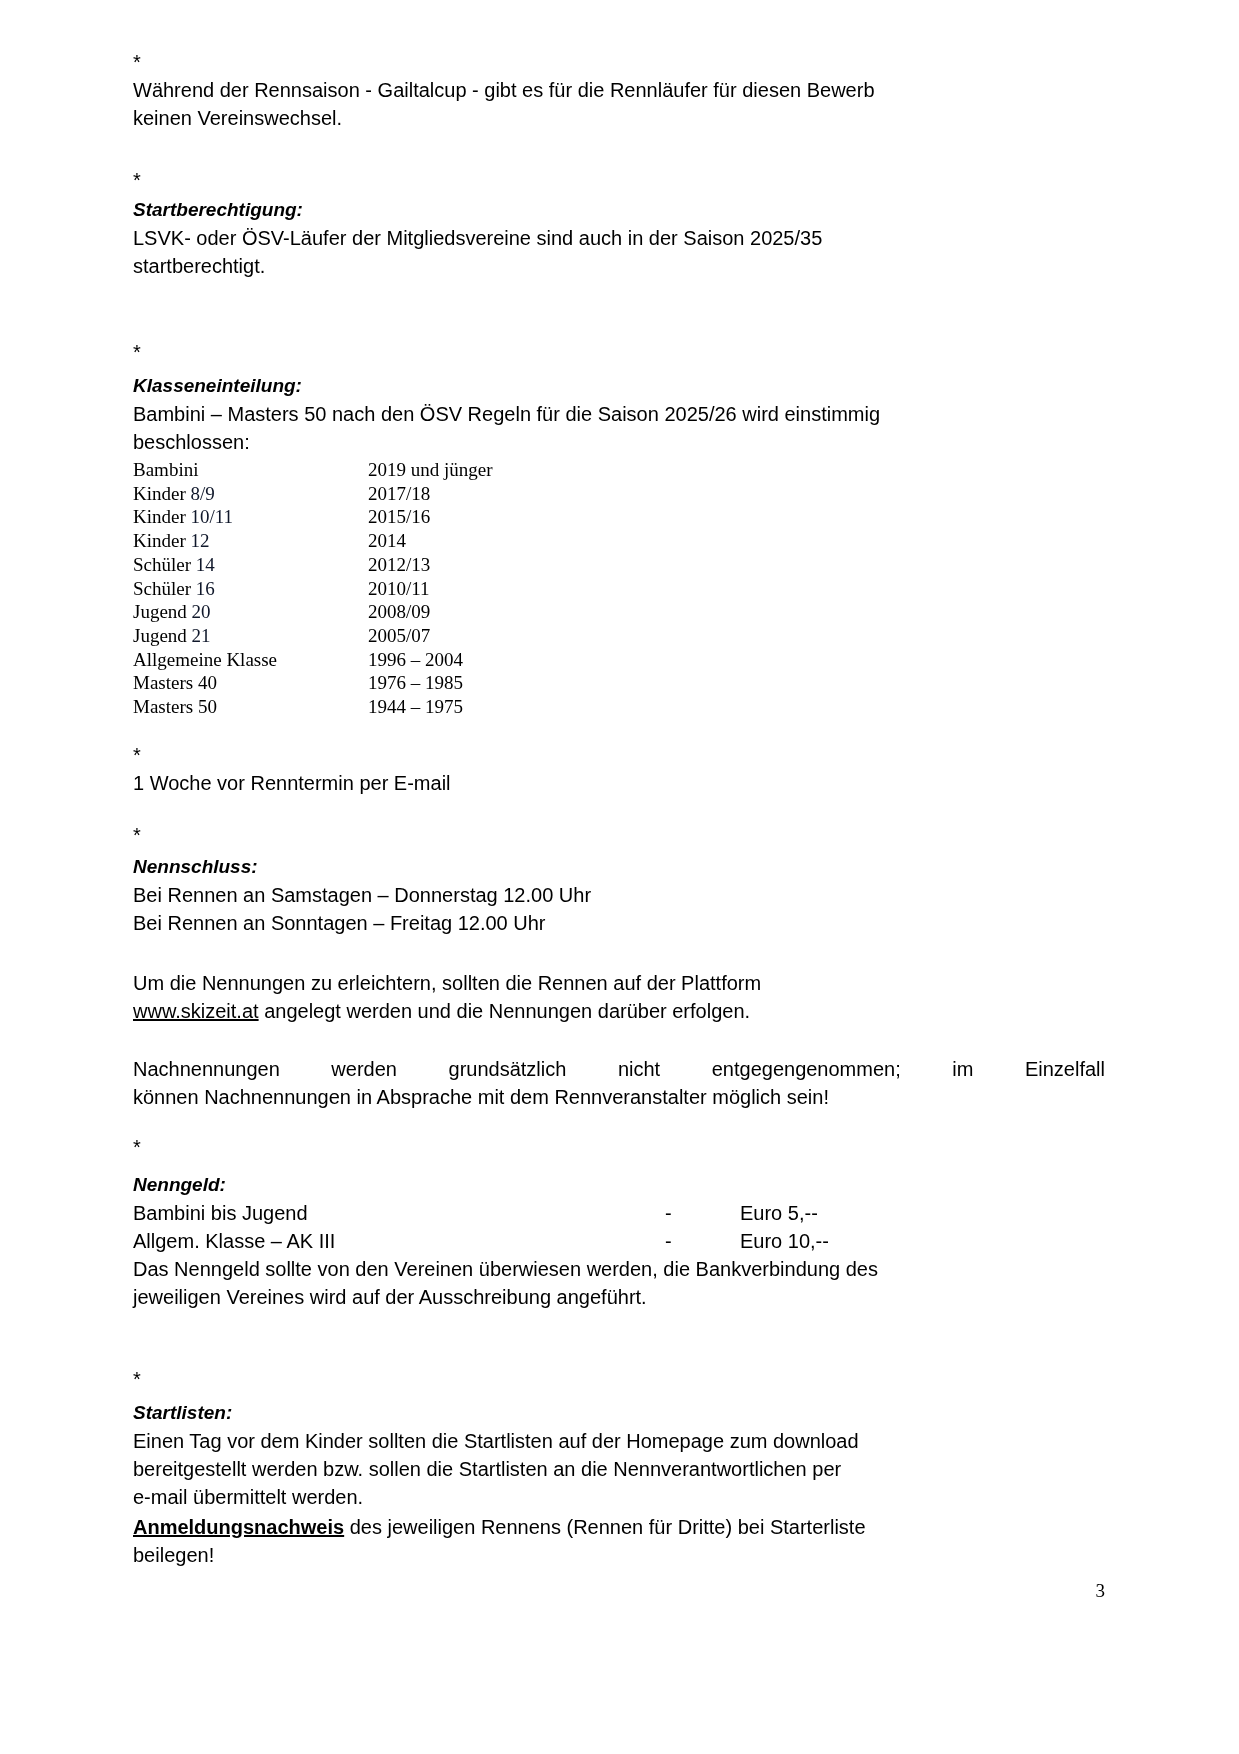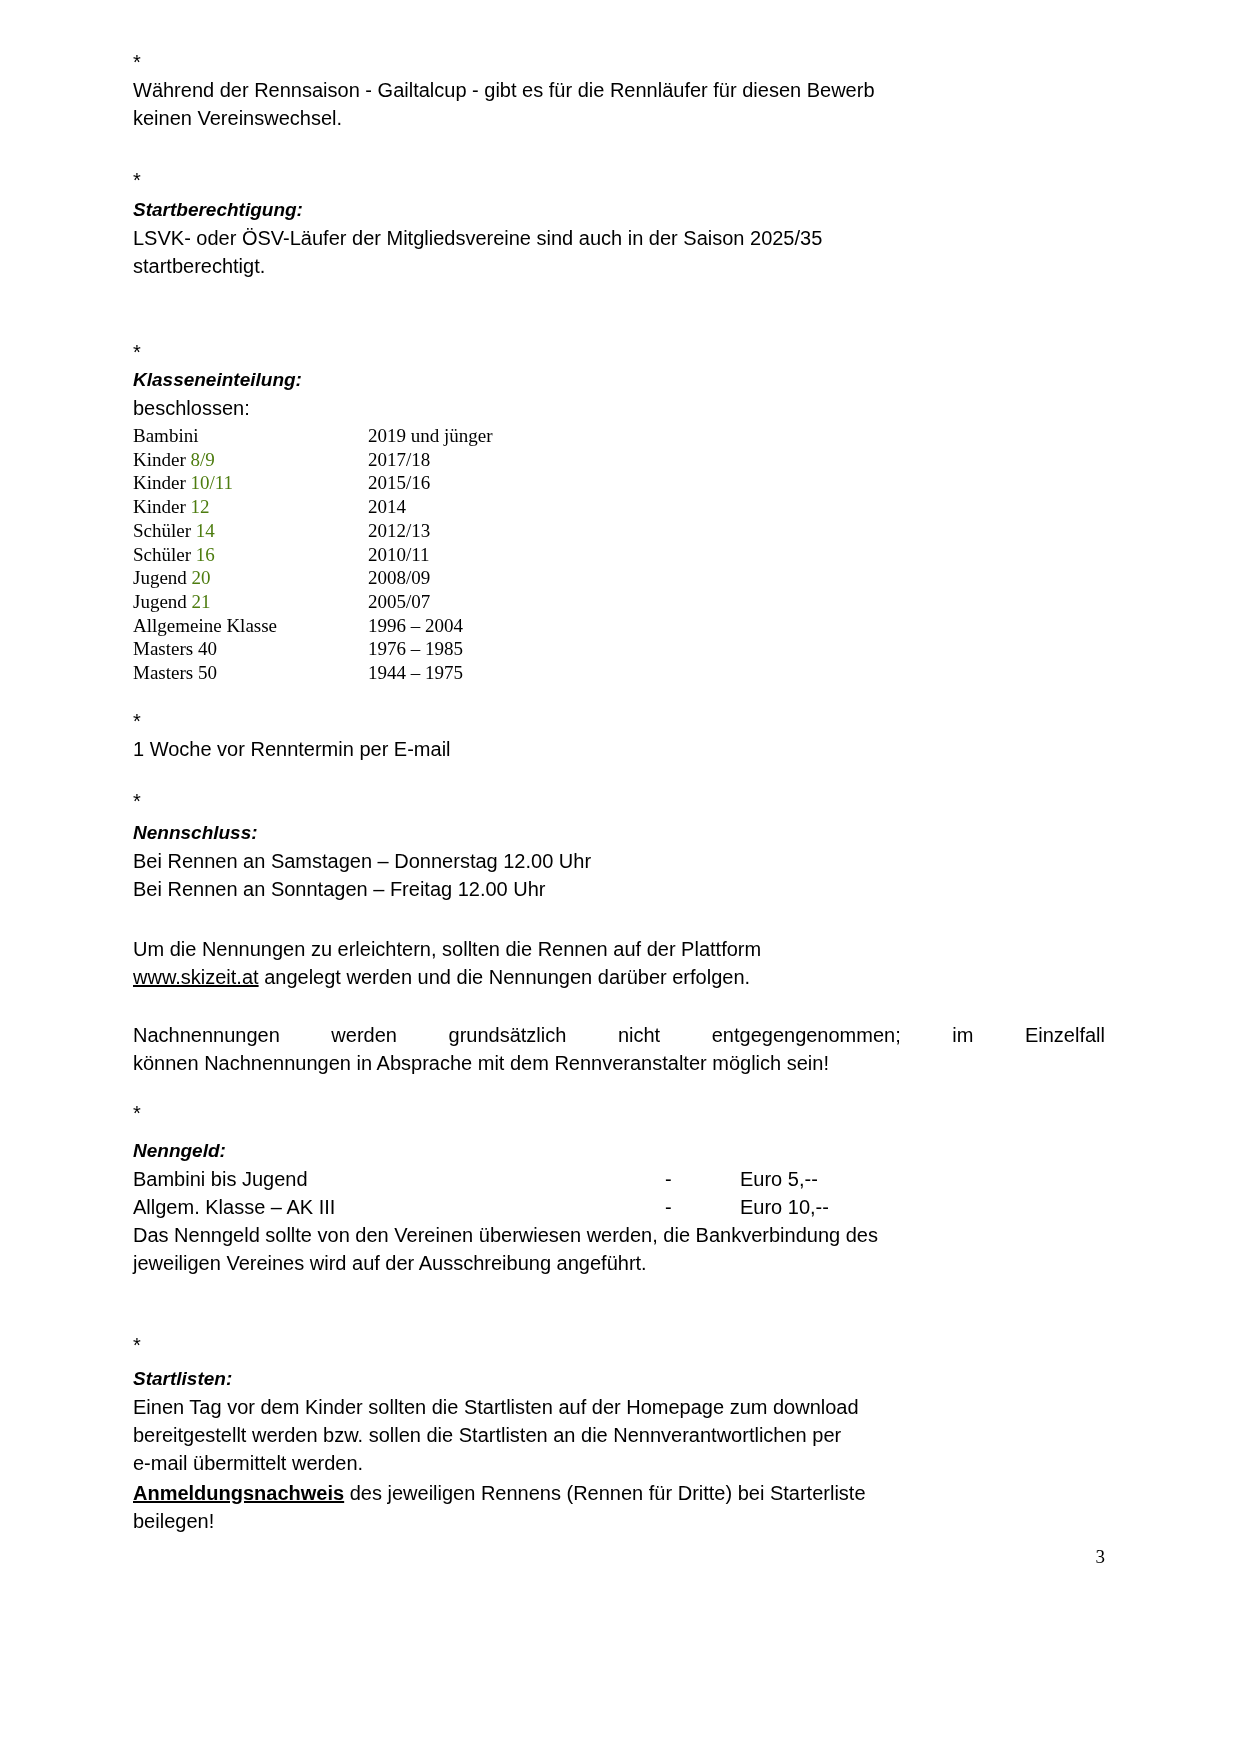--- a/index.html
+++ b/index.html
@@ -26,21 +26,21 @@
   }
   .pline { line-height:28px; }
   .stretch { text-align:justify; text-align-last:justify; }
   .classes {
     font-family:"Liberation Serif", serif;
     font-size:19px;
     line-height:23.7px;
   }
   .trow { display:flex; }
   .tlabel { width:235px; flex:0 0 235px; white-space:pre; }
-  .red { color:#4d7c0f; }
+  .red { color:#0f172a; }
   .fee-row { display:flex; }
   .fee-label { width:532px; flex:0 0 532px; }
   .fee-dash { width:75px; flex:0 0 75px; }
   .u { text-decoration:underline; }
   .bold-u { font-weight:bold; text-decoration:underline; }
   .pagenum {
     font-family:"Liberation Serif", serif;
     font-size:19px;
     line-height:28px;
     text-align:right;
@@ -58,22 +58,23 @@
   </div>
 
   <div class="star" style="margin-top:34px;">*</div>
   <div class="head" style="margin-top:2px;">Startberechtigung:</div>
   <div>
     <div class="pline">LSVK- oder ÖSV-Läufer der Mitgliedsvereine sind auch in der Saison 2025/35</div>
     <div class="pline">startberechtigt.</div>
   </div>
 
   <div class="star" style="margin-top:58px;">*</div>
-  <div class="head" style="">Klasseneinteilung:</div>
+  <div class="head" style="margin-top:6px;">Klasseneinteilung:</div>
   <div>
+    <div class="pline">Bambini – Masters 50 nach den ÖSV Regeln für die Saison 2025/26 wird einstimmig</div>
     <div class="pline">beschlossen:</div>
   </div>
 
   <div class="classes" style="margin-top:2px;">
     <div class="trow">
       <span class="tlabel"><span>Bambini</span><span class="red"></span></span>
       <span>2019 und jünger</span>
     </div>
     <div class="trow">
       <span class="tlabel"><span>Kinder </span><span class="red">8/9</span></span>

